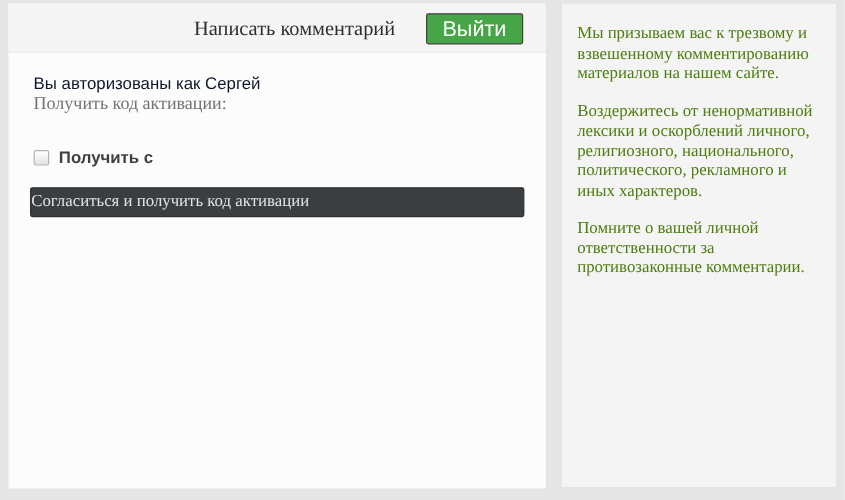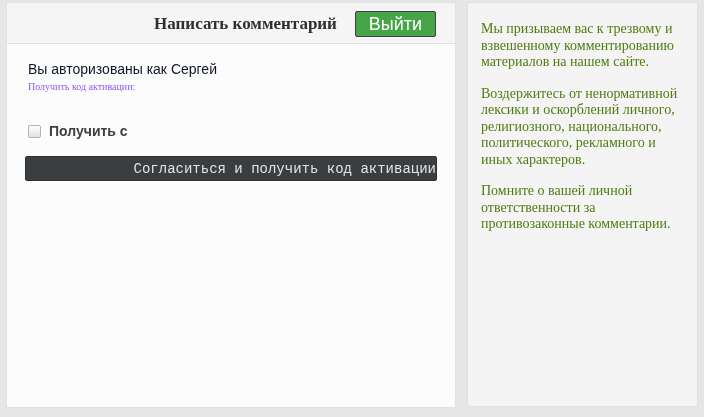--- a/index.html
+++ b/index.html
@@ -23,21 +23,21 @@
   .panel-header {
     position: relative;
     height: 41px;
     background: #f5f5f5;
     border-bottom: 1px solid #e0e0e0;
     border-radius: 2px 2px 0 0;
   }
   .panel-title {
     font-family: "Liberation Serif", "DejaVu Serif", serif;
     font-size: 17px;
-    font-weight: bold;
+    font-weight: normal;
     color: #2e2e2e;
     text-align: center;
     line-height: 41px;
     padding-left: 29px;
   }
   .logout-btn {
     position: absolute;
     right: 19px; top: 8px;
     height: 26px;
     padding: 0 13px;
@@ -53,22 +53,22 @@
     padding: 17px 15px 0 15px;
   }
   .status-line {
     font-size: 14px;
     color: #0f172a;
     margin-left: 6px;
     line-height: 17px;
   }
   .get-code-line {
     font-family: "Liberation Serif", "DejaVu Serif", serif;
-    font-size: 10px;
-    color: #8b5cf6;
+    font-size: 15px;
+    color: #737373;
     margin-left: 6px;
     line-height: 18px;
   }
   .agree-row {
     display: flex;
     align-items: center;
     margin: 27px 0 0 6px;
     font-size: 14px;
   }
   .agree-checkbox {
@@ -95,23 +95,23 @@
   }
   .submit-btn {
     display: block;
     width: 412px;
     margin: 17px auto 0 auto;
     height: 25px;
     background: #3b3e40;
     border: 1px solid #2e3133;
     border-radius: 2px;
     color: #e3e3e3;
-    font-family: Liberation Mono, monospace;
+    font-family: Liberation Serif, serif;
     font-size: 14px;
-    text-align: right;
+    text-align: left;
     cursor: pointer;
   }
 
   
   .right-panel {
     position: absolute;
     left: 467px; top: 2px;
     width: 231px; height: 405px;
     background: #f4f4f4;
     border: 1px solid #e0e0e0;

